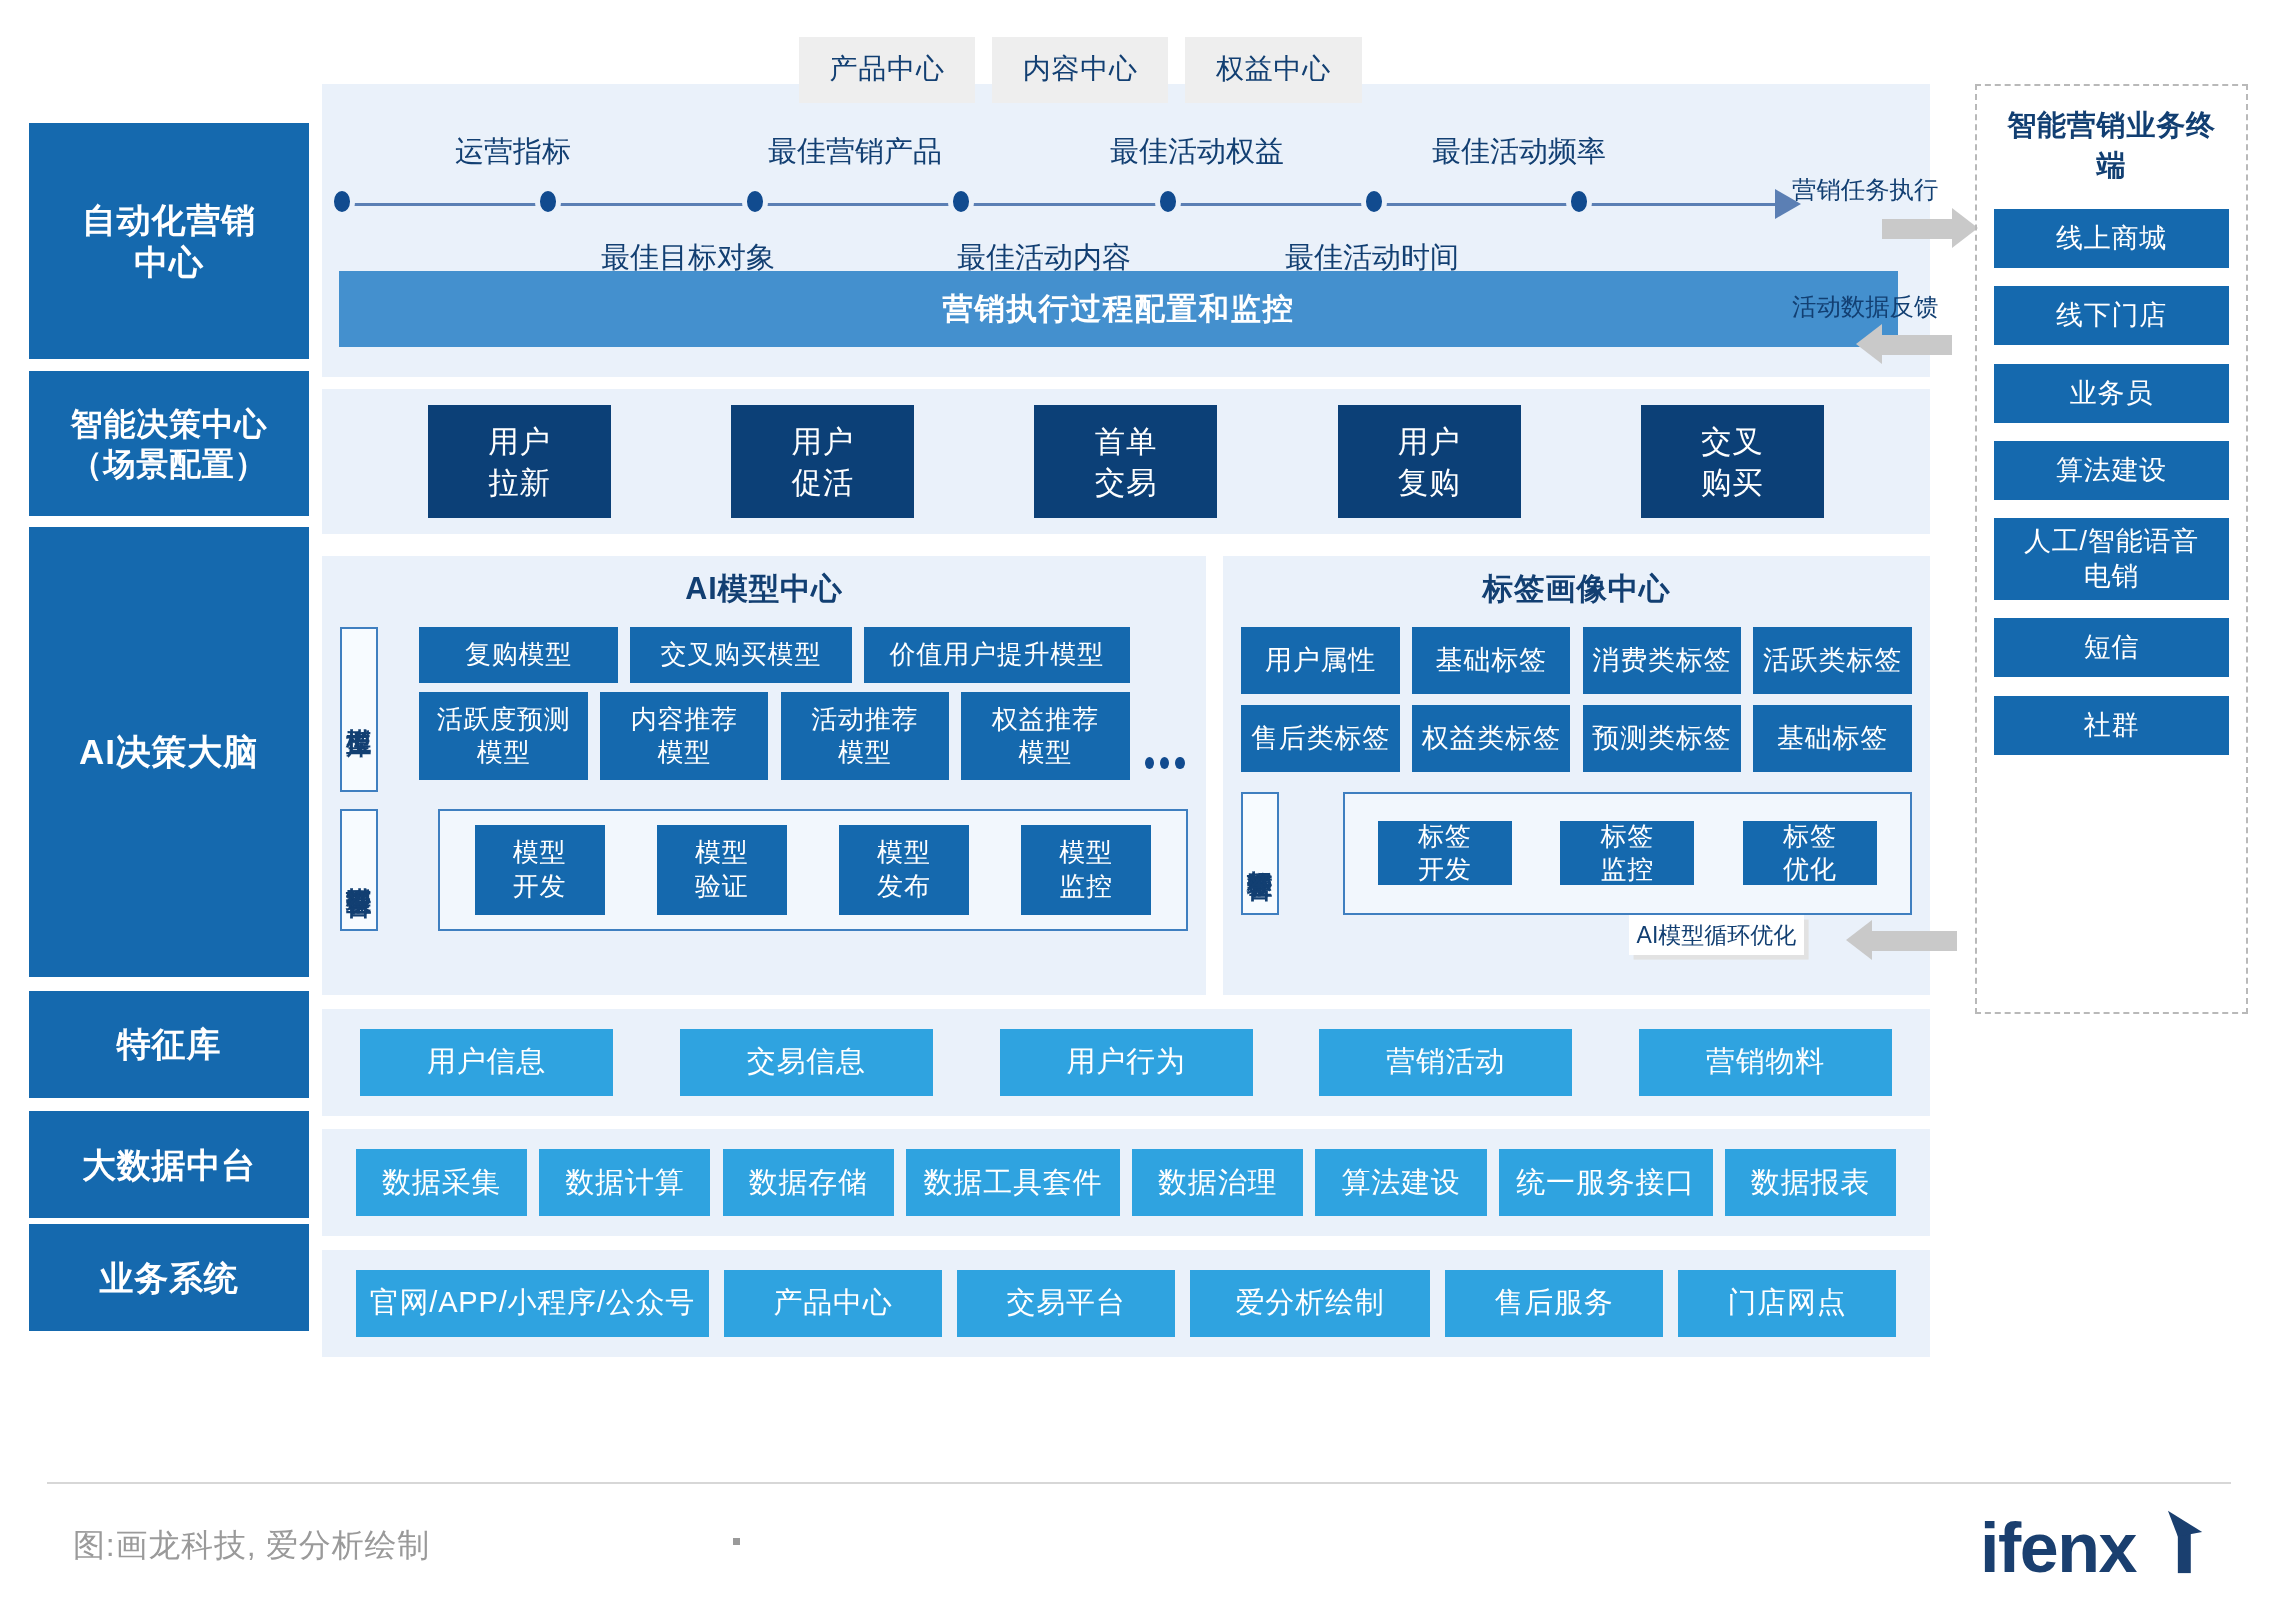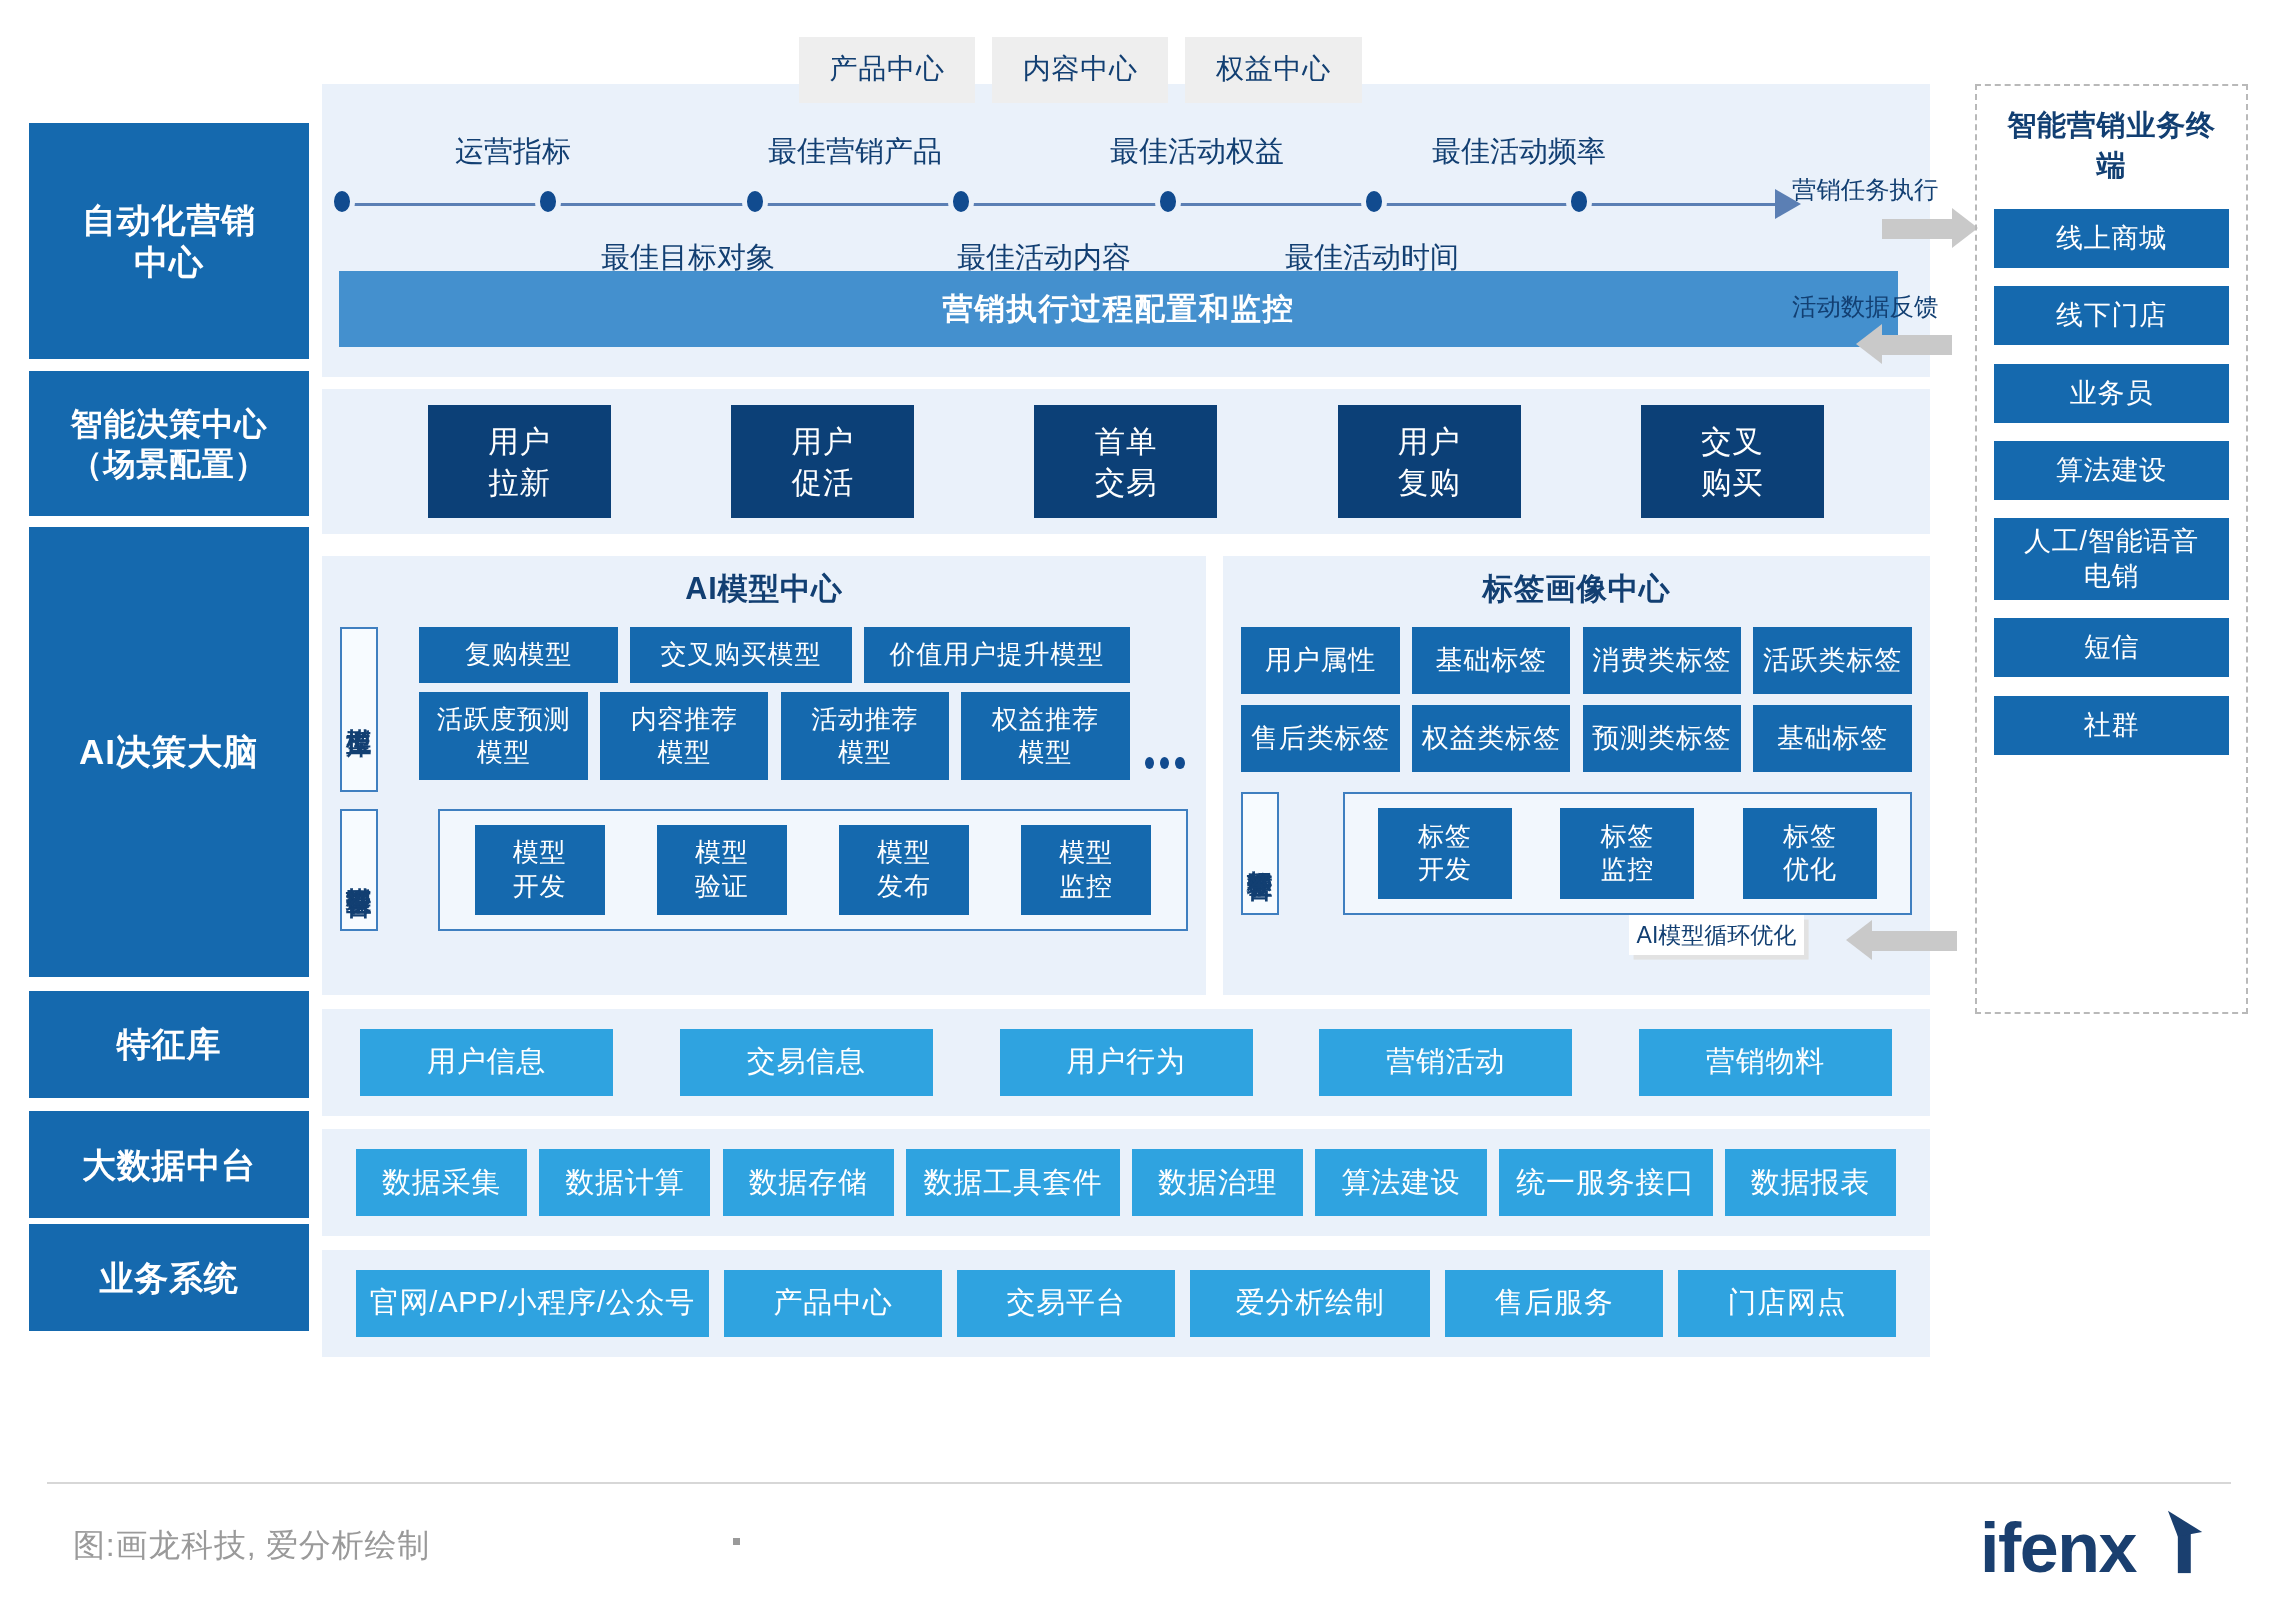--- a/index.html
+++ b/index.html
@@ -85,21 +85,21 @@
   .ellipsis i { width: 12.2px; height: 12.2px; border-radius: 50%; background: #114b8f; display: inline-block; margin: 0 3px; }
   .mgmt-row { display: flex; gap: 13.7px; margin-top: 17px; align-items: stretch; }
   .mgmt-lab { width: 84px; }
   .mgmt-inner { flex: 1; border: 2.3px solid #3f7fc0; background: #f2f7fd; display: flex; gap: 17px; align-items: center; justify-content: space-around; padding: 10.7px 17px; }
   .mgmt-inner .blue-box { width: 130px; height: 90px; }
   .tag-row { display: flex; gap: 12.2px; height: 67px; margin-bottom: 10.7px; }
   .tag-row .blue-box { flex: 1; font-size: 27px; }
   .tagmgmt-row { display: flex; gap: 13.7px; margin-top: 20px; align-items: stretch; }
   .tagmgmt-lab { width: 88px; }
   .tagmgmt-inner { flex: 1; border: 2.3px solid #3f7fc0; background: #f2f7fd; display: flex; gap: 23px; align-items: center; justify-content: space-around; padding: 10.7px 20px; }
-  .tagmgmt-inner .blue-box { width: 134px; height: 91px; justify-content: center; }
+  .tagmgmt-inner .blue-box { width: 134px; height: 64px; justify-content: center; }
 
   
   .band-light { height: 107px; display: flex; align-items: center; padding: 0 26px; margin-top: 13.7px; gap: 15.2px; }
   .lt-box {
     background: #2fa3e0; color: #ffffff; font-size: 29px; letter-spacing: 0.8px;
     display: flex; align-items: center; justify-content: center; height: 67px; white-space: nowrap;
   }
 
   
   .terminal {

